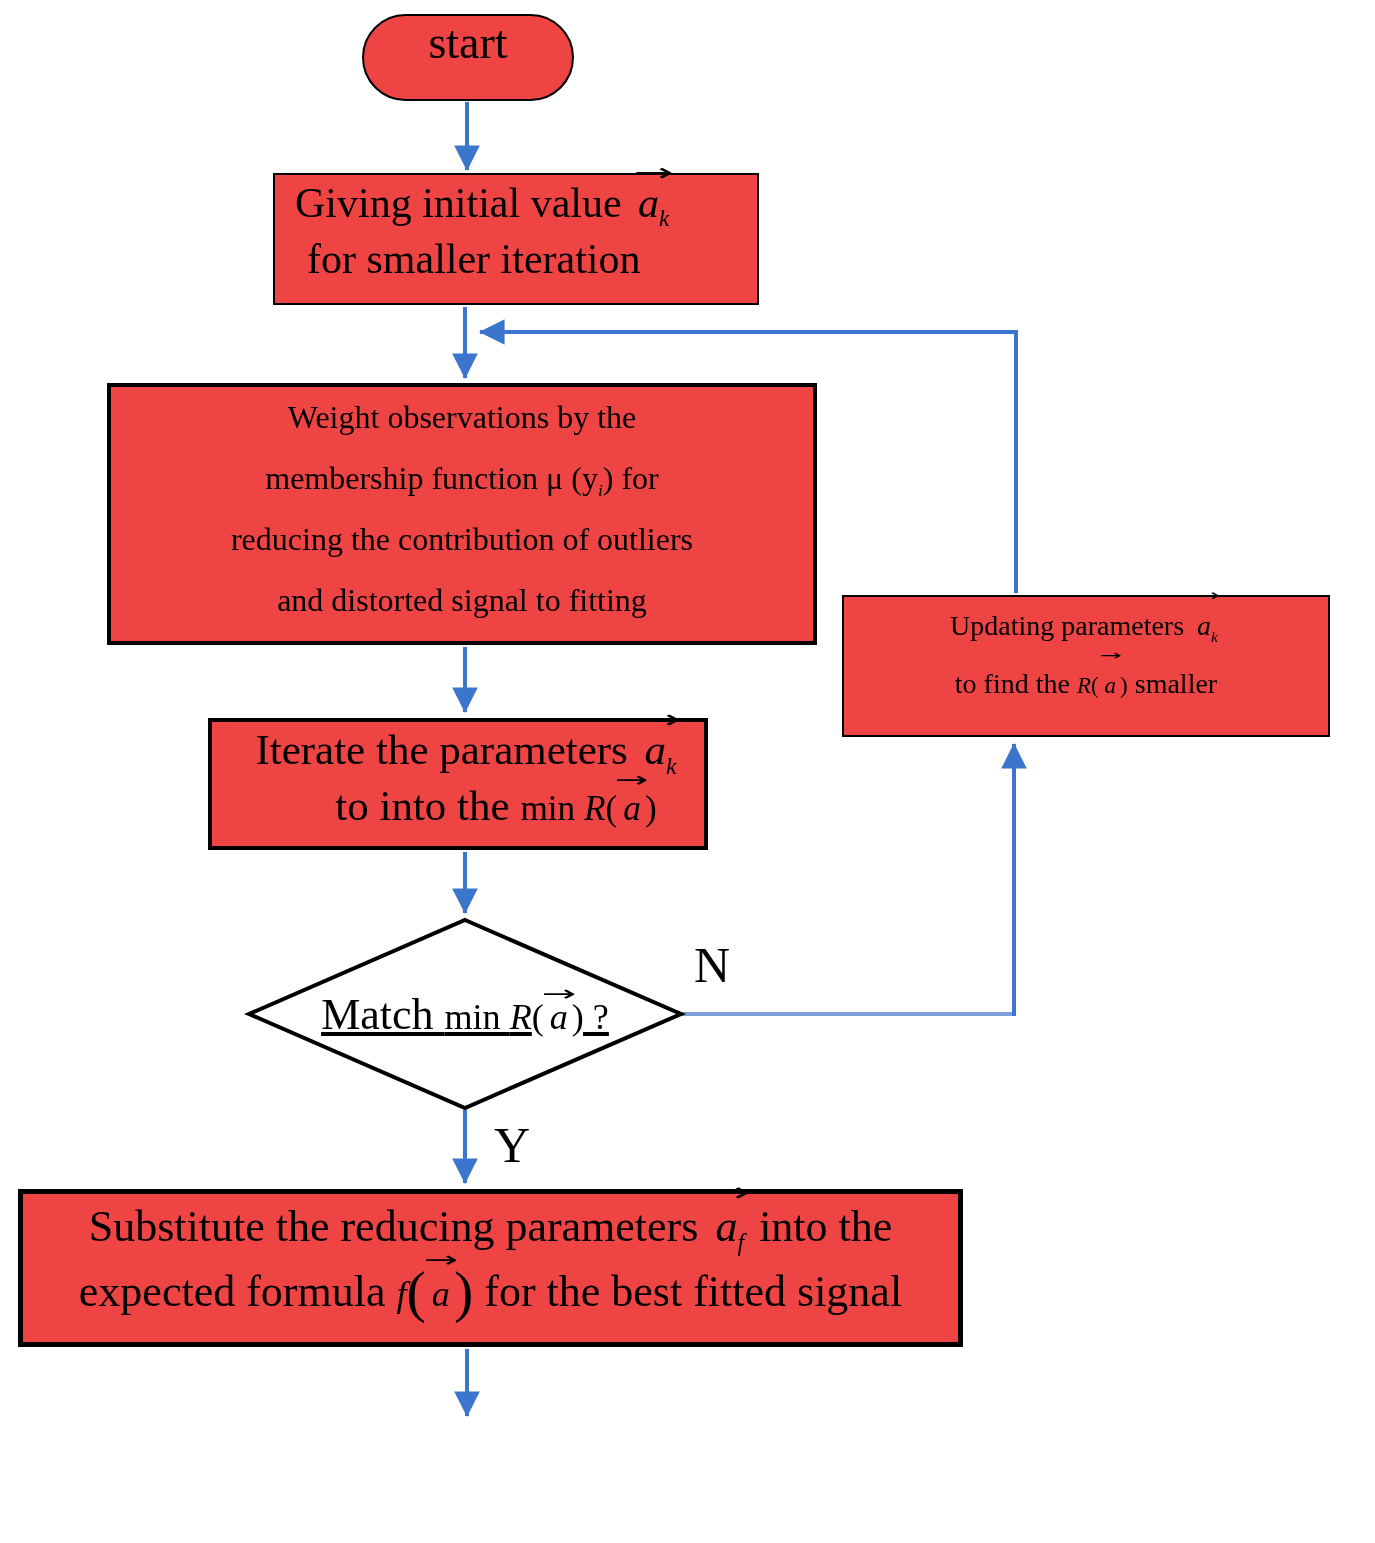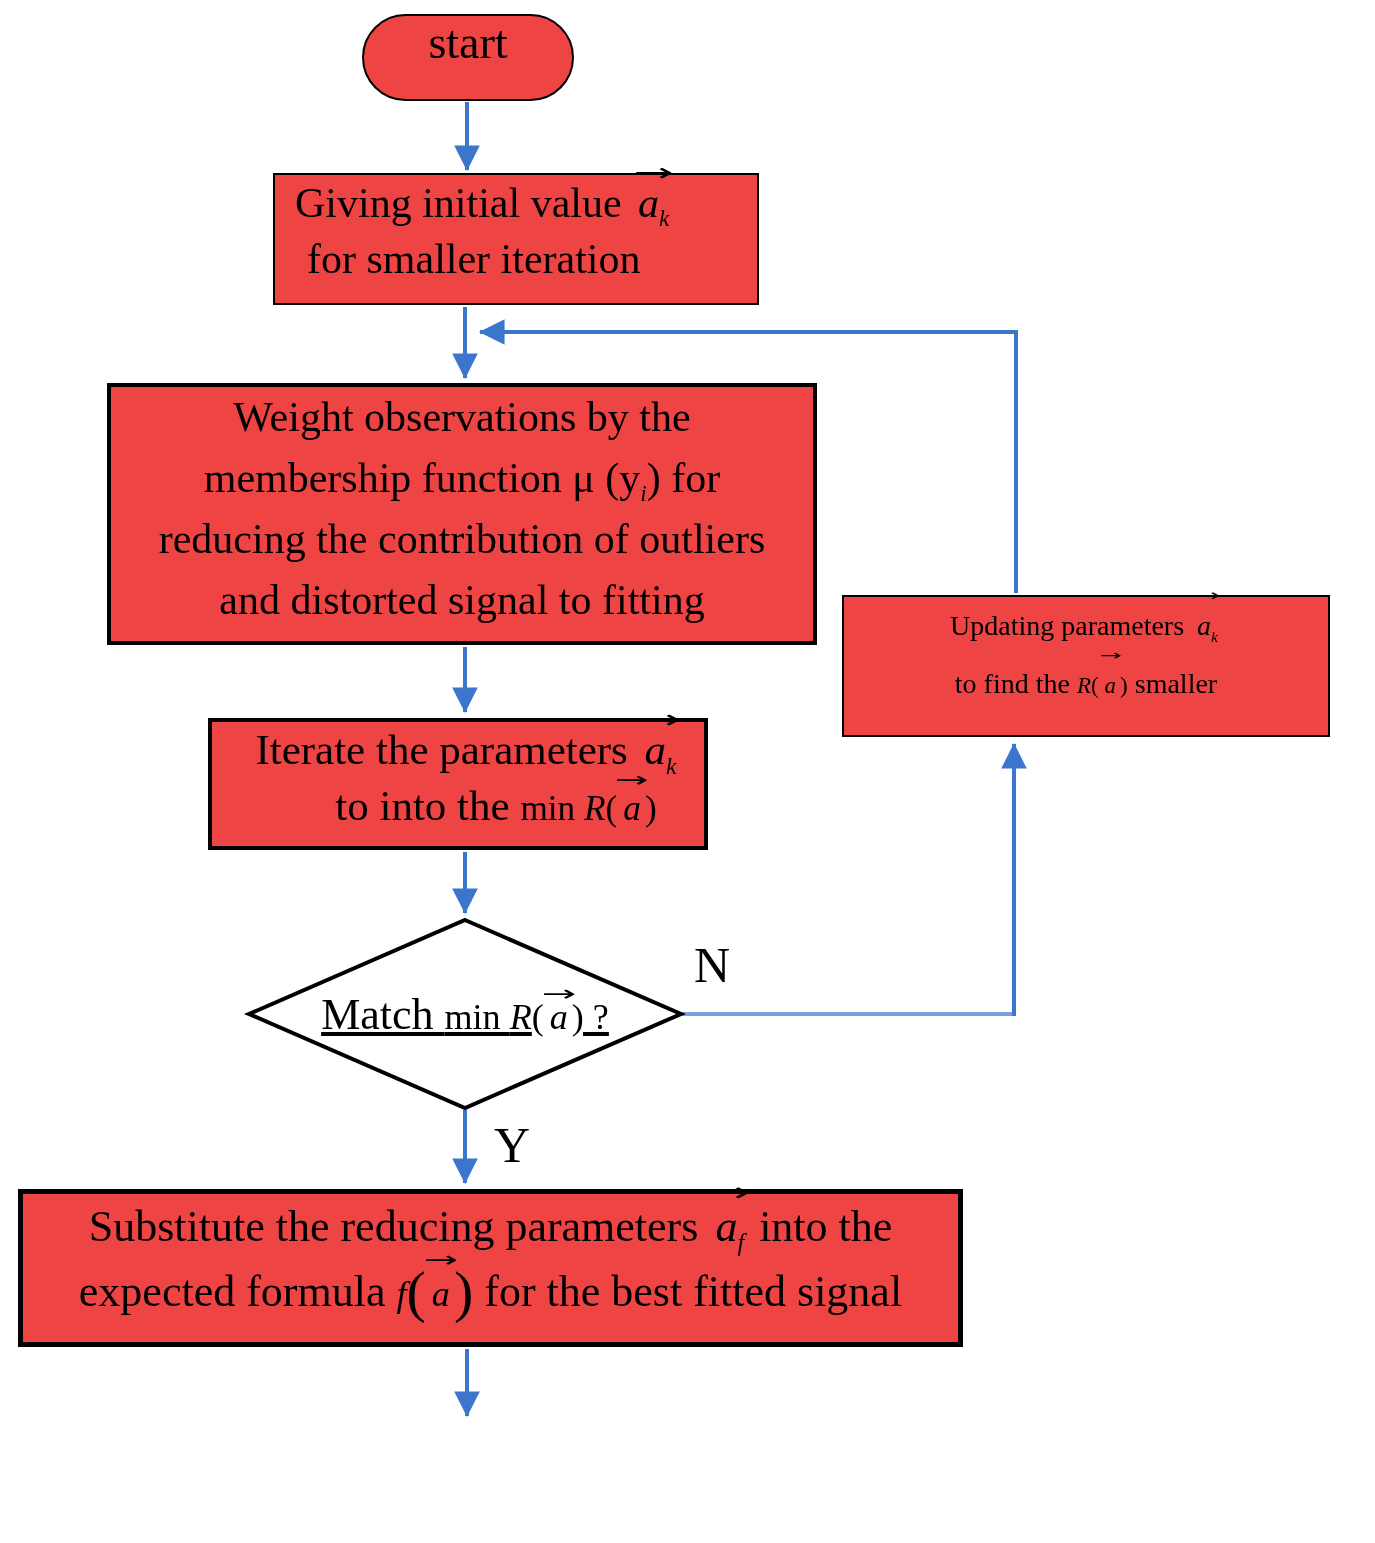--- a/index.html
+++ b/index.html
@@ -89,21 +89,21 @@
 
   <div class="node terminal" style="left:362px;top:14px;width:212px;height:87px;">
     <div class="line">start</div>
   </div>
 
   <div class="node rect t-left" style="left:247px;top:173px;width:486px;height:132px;padding-left:20px;font-size:42px;line-height:56px;margin-left:26px;">
     <div class="line"><span>Giving initial value </span><span class="vec"><span class="ar">→</span>a<sub>k</sub></span></div>
     <div class="line" style="padding-left:12px;"><span>for smaller iteration</span></div>
   </div>
 
-  <div class="node rect thick t-center" style="left:107px;top:383px;width:710px;height:262px;font-size:42px;line-height:61px;">
+  <div class="node rect thick t-center" style="left:107px;top:383px;width:710px;height:262px;font-size:32px;line-height:61px;">
     <div class="line"><span>Weight observations by the</span></div>
     <div class="line"><span>membership function  μ (y</span><sub>i</sub><span>)  for</span></div>
     <div class="line"><span>reducing the contribution of outliers</span></div>
     <div class="line"><span>and distorted signal to fitting</span></div>
   </div>
 
   <div class="node rect thick t-center" style="left:208px;top:718px;width:500px;height:132px;font-size:43px;line-height:56px;padding-left:20px;">
     <div class="line"><span>Iterate the parameters </span><span class="vec"><span class="ar">→</span>a<sub>k</sub></span></div>
     <div class="line indent"><span>to into the </span><span class="sm">min </span><span class="sm it">R</span><span class="sm">(</span><span class="vec sm"><span class="ar">→</span>a</span><span class="sm">)</span></div>
   </div>

